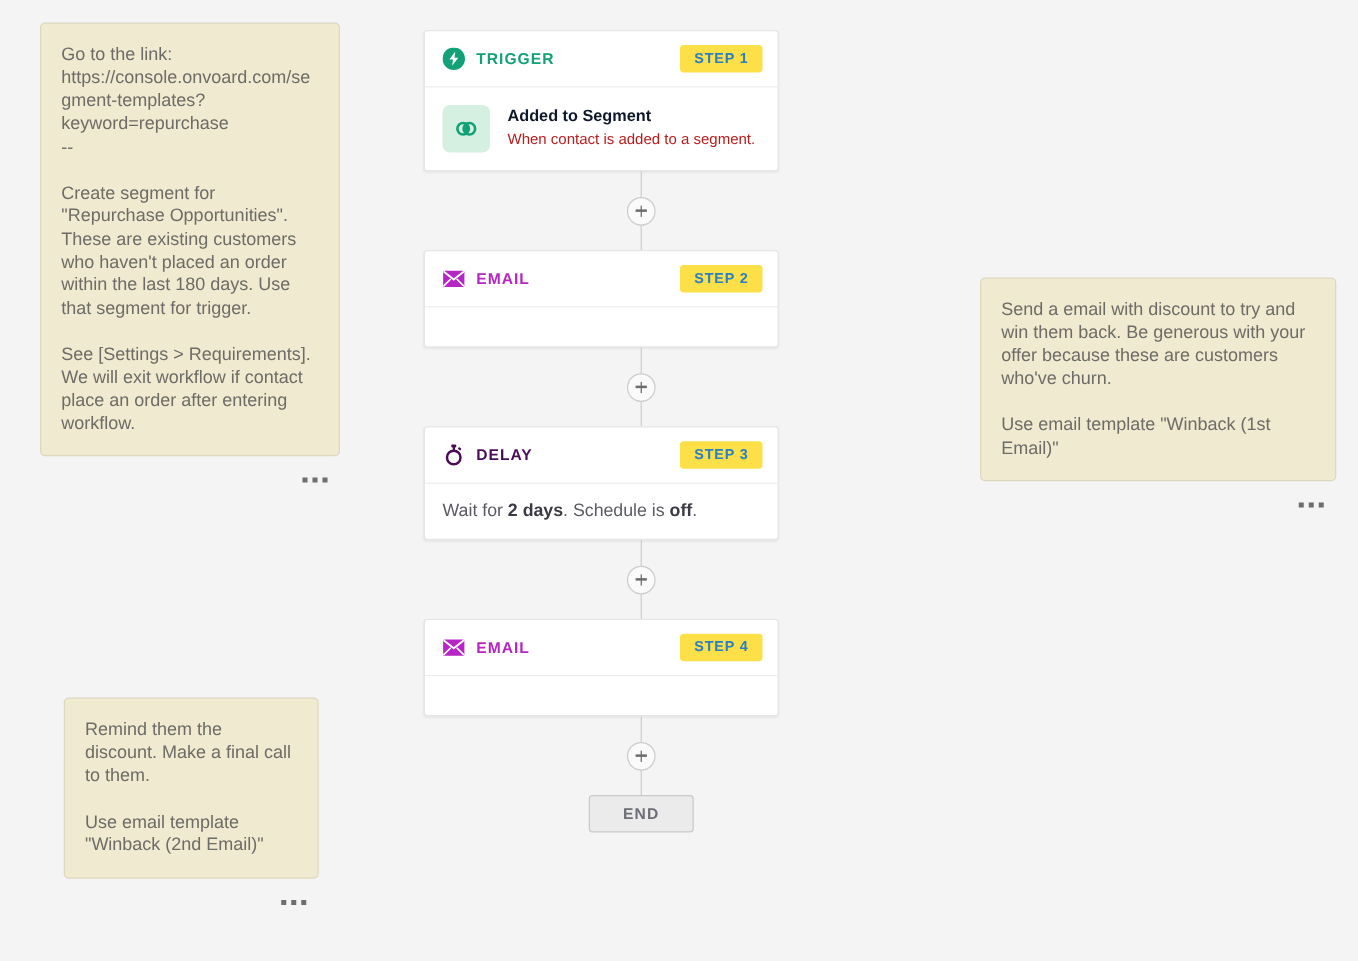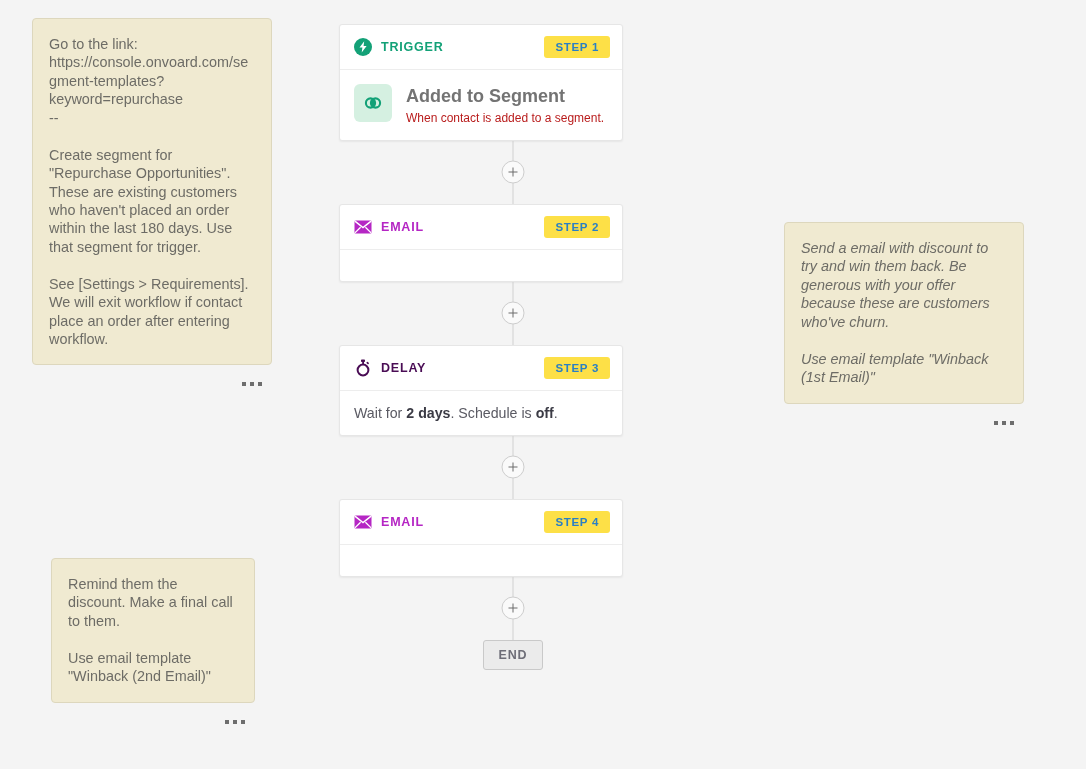--- a/index.html
+++ b/index.html
@@ -45,21 +45,21 @@
   }
   .sticky-menu .dot {
     width: 4px; height: 4px;
     background: #6d6d6d;
     margin-left: 4px;
     display: inline-block;
   }
 
   #note-left-top  { left: 32px;  top: 18px;  width: 240px; }
   #note-left-top .sticky { min-height: 302px; }
-  #note-right     { left: 784px; top: 222px; width: 240px; font-style: italic; }
+  #note-right     { left: 784px; top: 222px; width: 285px; }
   #note-right .sticky { min-height: 144px; }
   #note-left-bot  { left: 51px;  top: 558px; width: 204px; }
   #note-left-bot .sticky { min-height: 104px; }
 
   
   .flow {
     position: absolute;
     left: 339px;
     top: 24px;
     width: 348px;
@@ -125,23 +125,23 @@
     background: #d5f0e1;
     border-radius: 6px;
     display: flex;
     align-items: center;
     justify-content: center;
     margin-right: 14px;
   }
 
   .node-text { padding-top: 1px; }
   .node-title {
-    font-size: 18px;
+    font-size: 13px;
     font-weight: bold;
-    color: #737373;
+    color: #0f172a;
     line-height: 1.25;
   }
   .node-sub {
     font-size: 12px;
     color: #b91c1c;
     margin-top: 3px;
     line-height: 1.25;
   }
 
   .delay-text {
@@ -181,21 +181,21 @@
     cursor: pointer;
   }
   .plus-btn .plus-h, .plus-btn .plus-v {
     position: absolute;
     background: #6c6c6c;
   }
   .plus-btn .plus-h { width: 9px; height: 1.6px; }
   .plus-btn .plus-v { width: 1.6px; height: 9px; }
 
   .end-btn {
-    width: 60px;
+    width: 84px;
     height: 30px;
     margin: 0 auto;
     background: #ebebeb;
     border: 1px solid #c9c9c9;
     border-radius: 3px;
     display: flex;
     align-items: center;
     justify-content: center;
     font-size: 12.5px;
     font-weight: bold;

